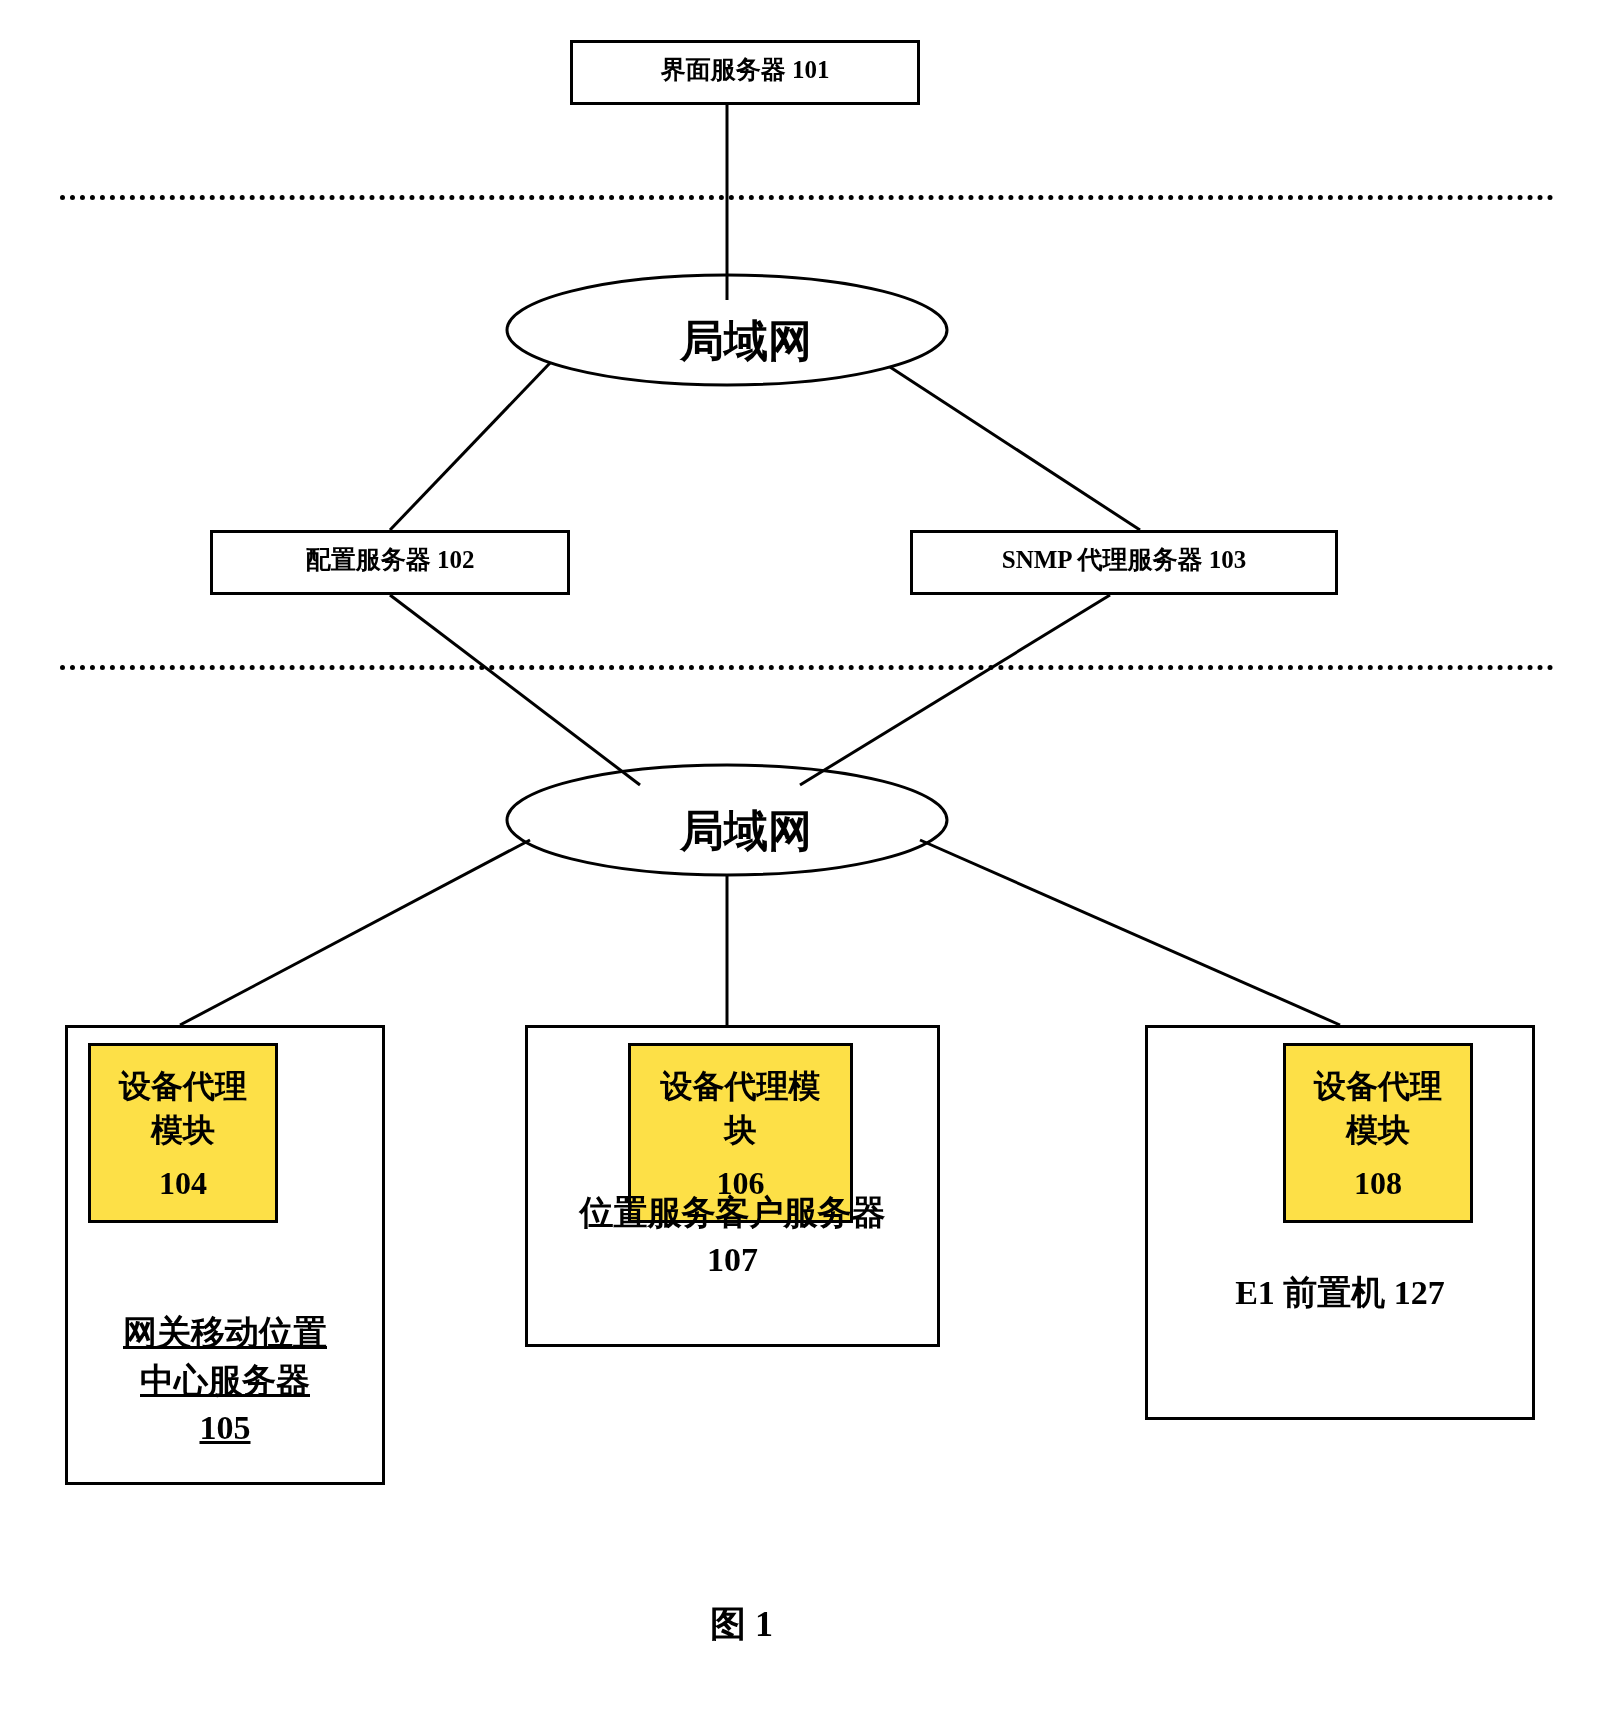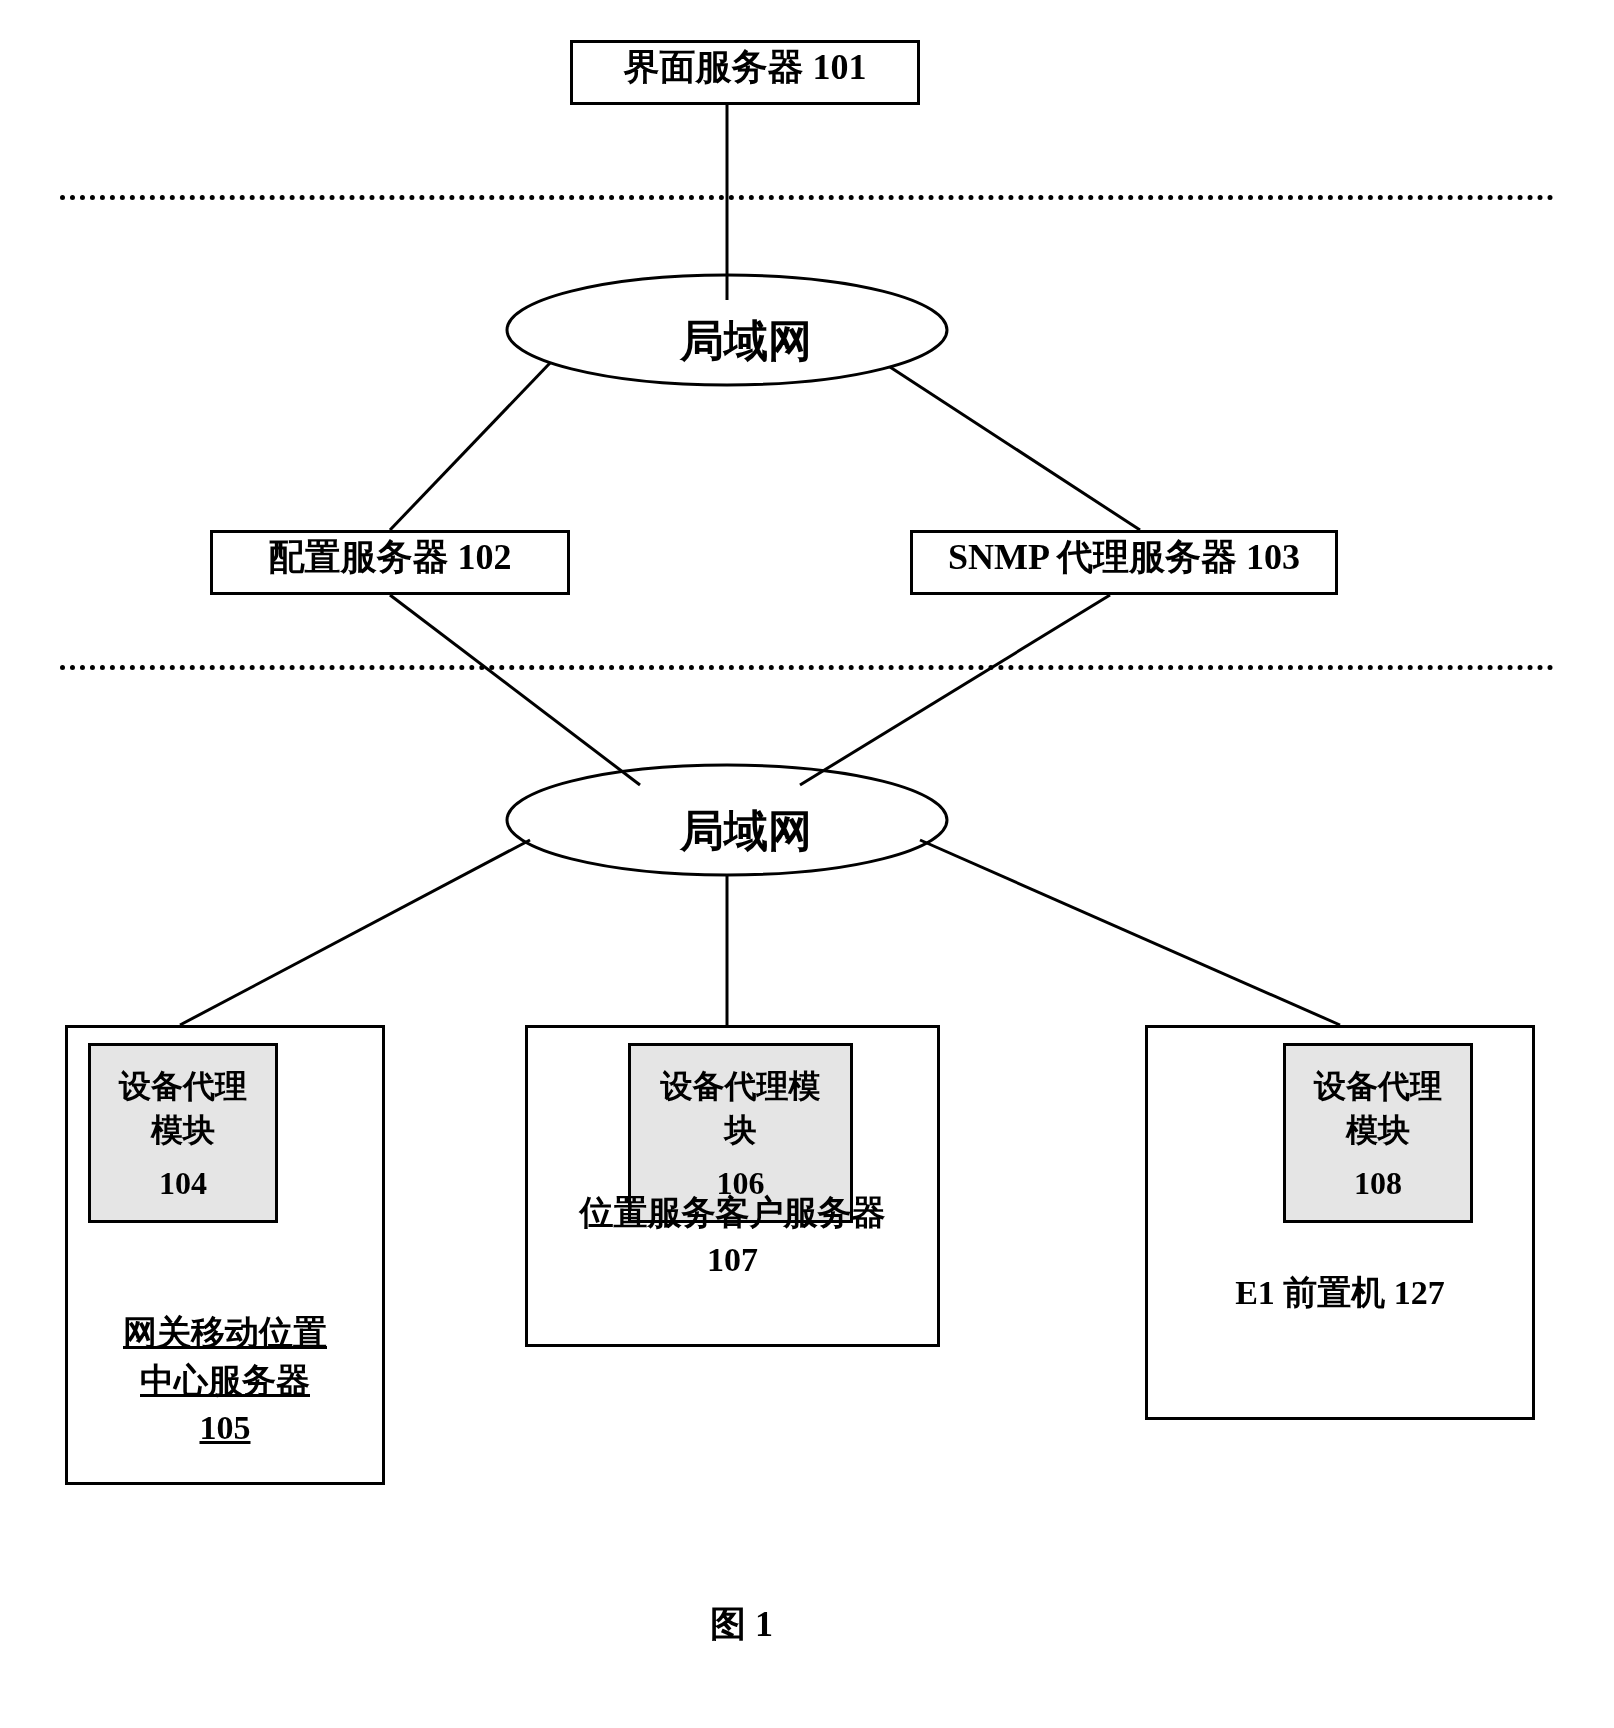--- a/index.html
+++ b/index.html
@@ -16,31 +16,31 @@
     .diagram {
       position: relative;
       width: 100%;
       height: 1600px;
     }
     .box {
       position: absolute;
       border: 3px solid #000;
       background: #fff;
       display: flex;
-      align-items: flex-end;
+      align-items: flex-start;
       justify-content: center;
       text-align: center;
-      font-size: 36px;
+      font-size: 25px;
       font-weight: bold;
       padding: 10px 15px;
     }
     .inner-box {
       position: absolute;
       border: 3px solid #000;
-      background: #e5e5e5;
+      background: #fde047;
       display: flex;
       flex-direction: column;
       align-items: center;
       justify-content: center;
       text-align: center;
       font-size: 32px;
       font-weight: bold;
       padding: 8px 12px;
     }
     .large-box {

